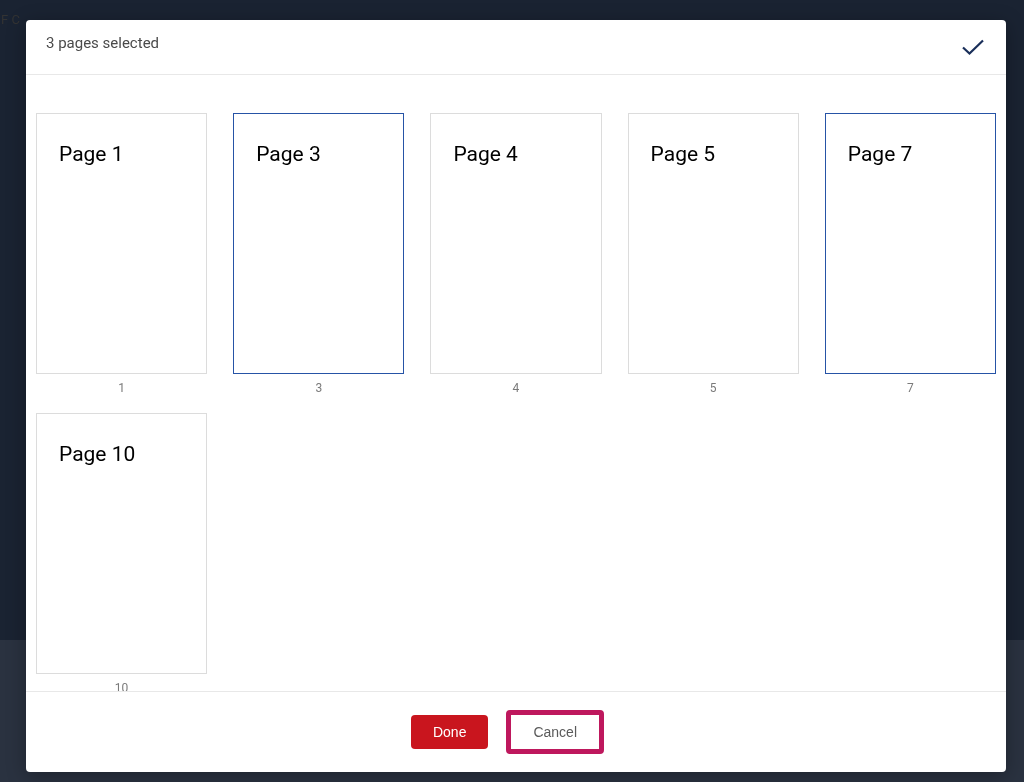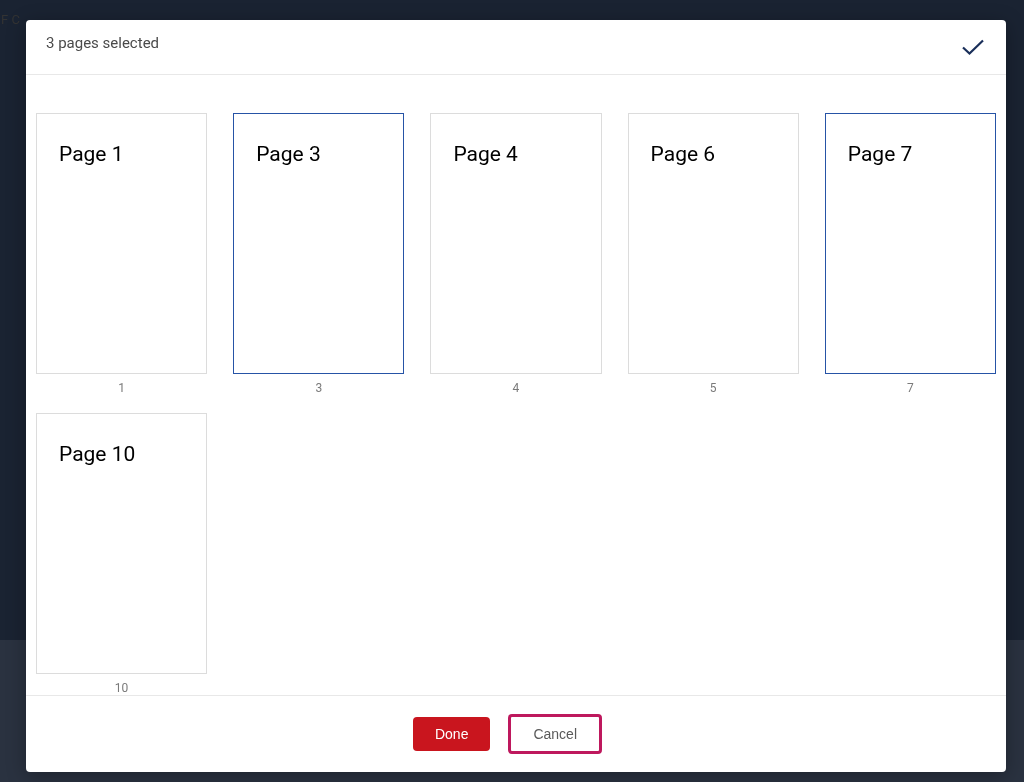--- a/index.html
+++ b/index.html
@@ -141,21 +141,21 @@
     }
     
     .btn-primary {
       background: #c9151e;
       color: #ffffff;
     }
     
     .btn-secondary {
       background: #ffffff;
       color: #5a5a5a;
-      border: 3px solid #be185d;
+      border: 5px solid #be185d;
     }
   </style>
 </head>
 <body>
 
 <div class="background-text">F C</div>
 <div class="background-strip"></div>
 
 <div class="modal">
 
@@ -183,21 +183,21 @@
           <div class="page-number">3</div>
         </div>
         <div class="page-item">
           <div class="page-thumbnail">
             <div class="page-label">Page 4</div>
           </div>
           <div class="page-number">4</div>
         </div>
         <div class="page-item">
           <div class="page-thumbnail">
-            <div class="page-label">Page 6</div>
+            <div class="page-label">Page 5</div>
           </div>
           <div class="page-number">5</div>
         </div>
         <div class="page-item">
           <div class="page-thumbnail selected">
             <div class="page-label">Page 7</div>
           </div>
           <div class="page-number">7</div>
         </div>
         <div class="page-item">

